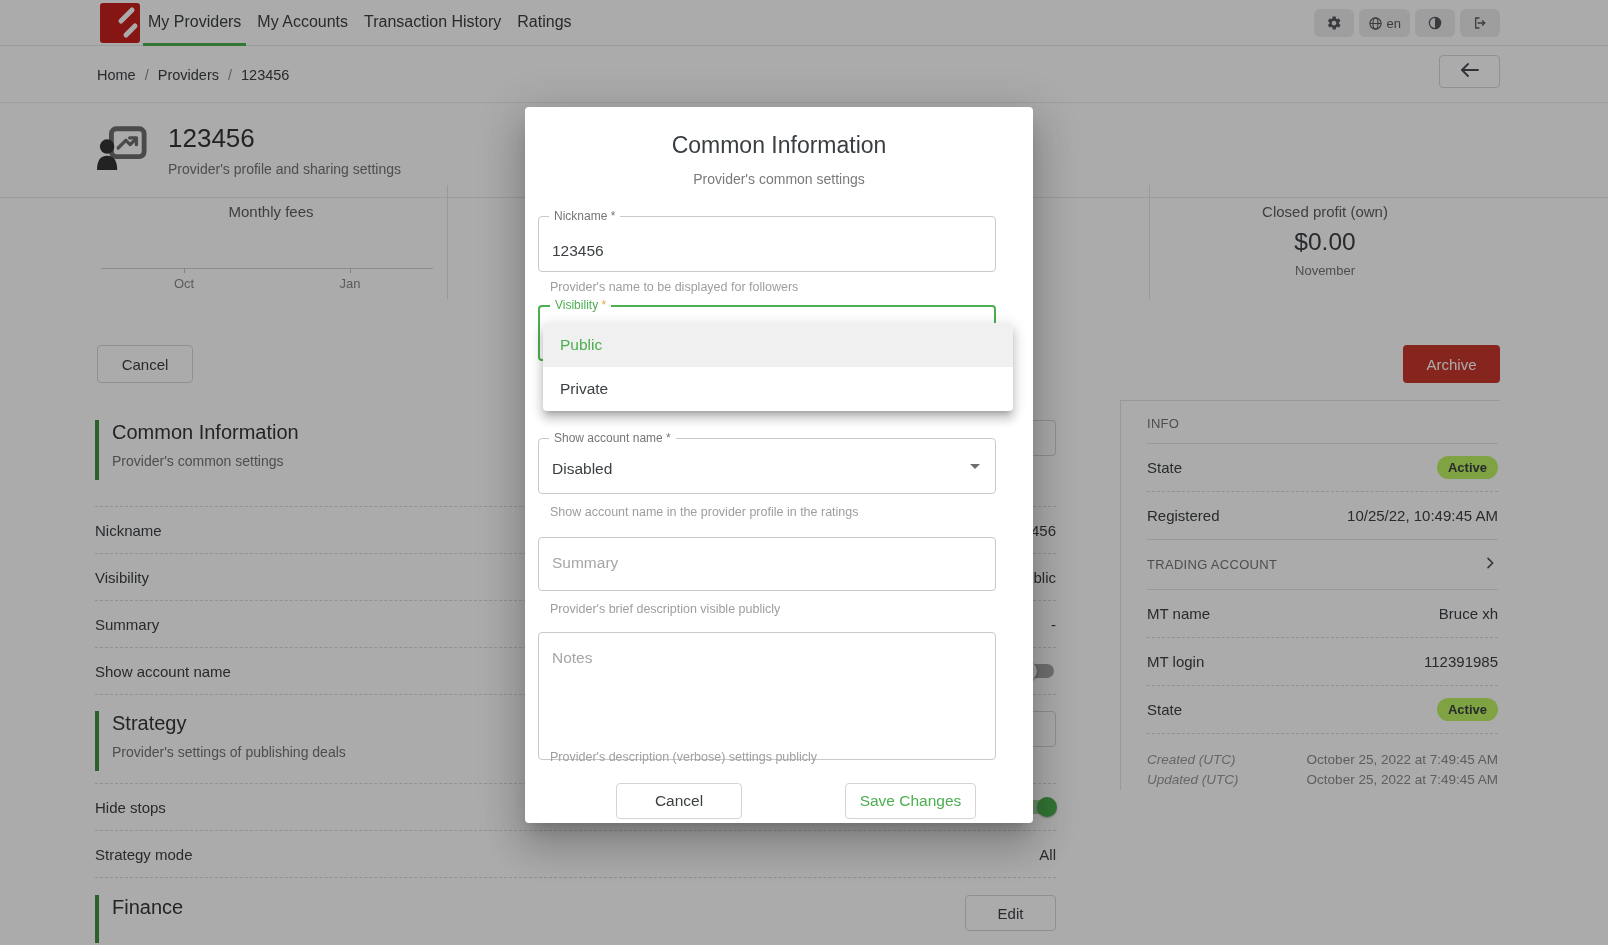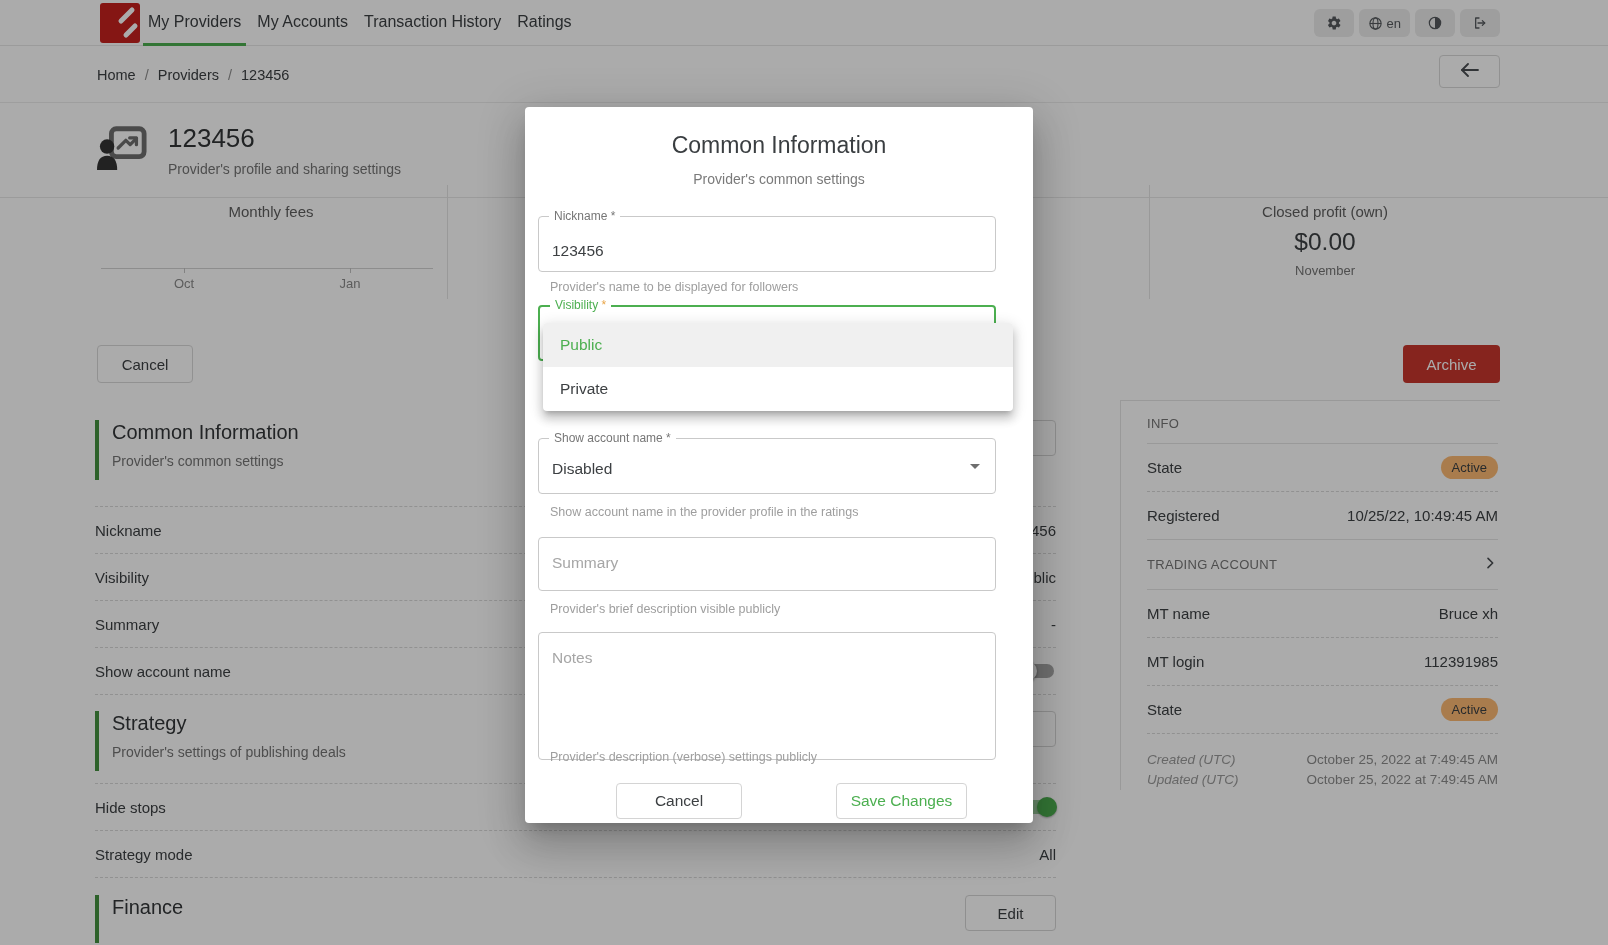--- a/index.html
+++ b/index.html
@@ -71,21 +71,21 @@
   .switch.on .knob { right:-3px; background:#4caf50; box-shadow:0 1px 2px rgba(0,0,0,.3); }
   .switch.off { background:#a8a8a8; }
   .switch.off .knob { left:-3px; background:#f5f5f5; box-shadow:0 1px 3px rgba(0,0,0,.4); }
 
   
   .sb-title { padding:15px 0 12px; font-size:13px; letter-spacing:.3px; color:#757575; border-bottom:1px solid #e4e4e4; }
   .sb-row { height:48px; display:flex; align-items:center; justify-content:space-between; font-size:15px; }
   .sb-row.dashed { border-bottom:1px dashed #d8d8d8; }
   .sb-row.solid { border-bottom:1px solid #e4e4e4; }
   .sb-row-header { height:50px; display:flex; align-items:center; justify-content:space-between; font-size:13px; letter-spacing:.3px; color:#757575; border-bottom:1px solid #e4e4e4; cursor:pointer; }
-  .badge { background:#fdba74; border-radius:12px; padding:4px 11px; font-size:13px; color:#3d4043; }
+  .badge { background:#bef264; border-radius:12px; padding:4px 11px; font-size:13px; color:#3d4043;font-weight:bold; }
   .sb-meta { padding-top:16px; }
   .sb-meta-row { display:flex; align-items:center; justify-content:space-between; font-size:13.5px; line-height:20px; }
   .sb-meta-label { color:#9a9a9a;font-style:italic; }
   .sb-meta-value { color:#8c8c8c; }
 
   
   .backdrop { position:absolute; inset:0; background:rgba(0,0,0,0.33); z-index:10; }
   .modal { position:absolute; left:525px; top:107px; width:508px; height:716px; background:#fff; border-radius:4px; z-index:20;
            box-shadow:0 11px 15px -7px rgba(0,0,0,.2), 0 24px 38px 3px rgba(0,0,0,.14), 0 9px 46px 8px rgba(0,0,0,.12); }
   .m-title { position:absolute; top:25px; left:0; width:100%; text-align:center; font-size:23px; color:#3a3e41; }
@@ -109,21 +109,21 @@
   .h-show { top:398px; }
   .f-summary { top:430px; height:54px; }
   .f-notes { top:525px; height:128px; }
   .m-field textarea { width:100%; height:100%; border:none; outline:none; background:transparent; resize:none; padding:16px 13px 0; font-family:inherit; font-size:15.5px; color:#3d4043; }
   .m-field textarea::placeholder, .f-nickname input::placeholder { color:#a6a6a6; }
   .h-summary { top:495px; }
   .h-notes { top:643px; }
   .m-buttons { position:absolute; top:676px; left:0; width:100%; height:36px; }
   .m-btn { position:absolute; height:36px; background:#fff; border:1px solid #d4d4d4; border-radius:4px; font-size:15.5px; font-family:inherit; cursor:pointer; }
   .m-cancel { left:91px; width:126px; color:#3d4043; }
-  .m-save { left:311px; width:131px; color:#4caf50; }
+  .m-save { left:320px; width:131px; color:#4caf50; }
 </style>
 </head>
 <body>
 
 <div class="app">
 
   <header class="navbar">
     <div class="logo">
       <svg width="40" height="40" viewBox="0 0 40 40">
         <line x1="21" y1="18" x2="32" y2="7" stroke="#fff" stroke-width="5" stroke-linecap="round"></line>

